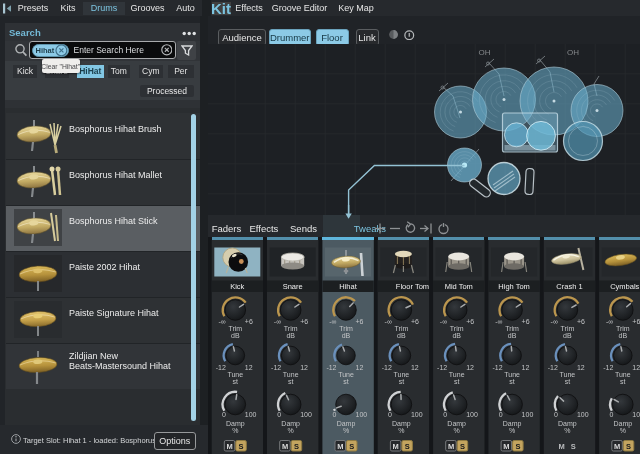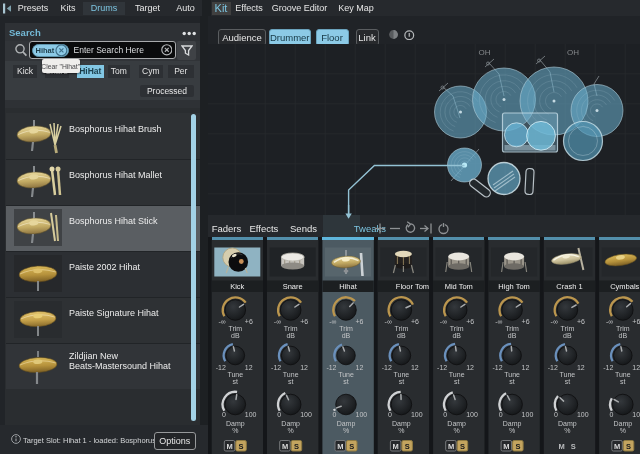--- a/index.html
+++ b/index.html
@@ -9,23 +9,23 @@
 
 <div class="abs" style="left:0px;top:0px;width:640px;height:16px;background:#26292d"></div>
 <div class="abs" style="left:202px;top:0px;width:9px;height:16px;background:#1d2023"></div>
 <svg class="abs" style="left:2px;top:3px" width="12" height="11" viewBox="0 0 12 11">
     <rect x="1" y="0.5" width="2.2" height="10" fill="#a9c6d2"></rect>
     <path d="M9 2.2 L4.8 5.5 L9 8.8 Z" fill="#7fa2ae"></path>
   </svg>
 <div class="abs fc" style="left:13px;top:1.5px;width:40px;height:13px;color:#e6e6e6;font-size:9px;">Presets</div>
 <div class="abs fc" style="left:54px;top:1.5px;width:28px;height:13px;color:#e6e6e6;font-size:9px;">Kits</div>
 <div class="abs fc" style="left:83px;top:1.5px;width:42px;height:13px;background:#30353a;color:#7cc4e0;font-size:9px;">Drums</div>
-<div class="abs fc" style="left:126px;top:1.5px;width:43px;height:13px;color:#e6e6e6;font-size:9px;">Target</div>
+<div class="abs fc" style="left:126px;top:1.5px;width:43px;height:13px;color:#e6e6e6;font-size:9px;">Grooves</div>
 <div class="abs fc" style="left:170px;top:1.5px;width:31px;height:13px;color:#e6e6e6;font-size:9px;">Auto</div>
-<div class="abs fc" style="left:211.5px;top:1.5px;width:19px;height:13px;background:#404040;color:#7cc4e0;font-size:11px;">Kit</div>
+<div class="abs fc" style="left:211.5px;top:1.5px;width:19px;height:13px;background:#404040;color:#7cc4e0;font-size:15px;font-weight:bold;">Kit</div>
 <div class="abs fc" style="left:231.5px;top:1.5px;width:35px;height:13px;color:#e6e6e6;font-size:9px;">Effects</div>
 <div class="abs fc" style="left:267.5px;top:1.5px;width:64px;height:13px;color:#e6e6e6;font-size:9px;">Groove Editor</div>
 <div class="abs fc" style="left:333px;top:1.5px;width:46px;height:13px;color:#e6e6e6;font-size:9px;">Key Map</div>
 <div class="abs" style="left:0px;top:16px;width:208px;height:438px;background:#212428"></div>
 <div class="abs" style="left:4.5px;top:22.5px;width:195px;height:18px;background:#2e3135"></div>
 <div class="abs" style="left:4.5px;top:40.5px;width:195px;height:20px;background:#313438"></div>
 <div class="abs" style="left:4.5px;top:60.5px;width:195px;height:39px;background:#383c40"></div>
 <div class="abs" style="left:4.5px;top:99.5px;width:195px;height:8px;background:#2e3135"></div>
 <div class="tx" style="left:9px;top:27px;font-size:9.5px;font-weight:bold;color:#74b9d6">Search</div>
 <svg class="abs" style="left:182px;top:30.5px" width="15" height="5" viewBox="0 0 15 5">

